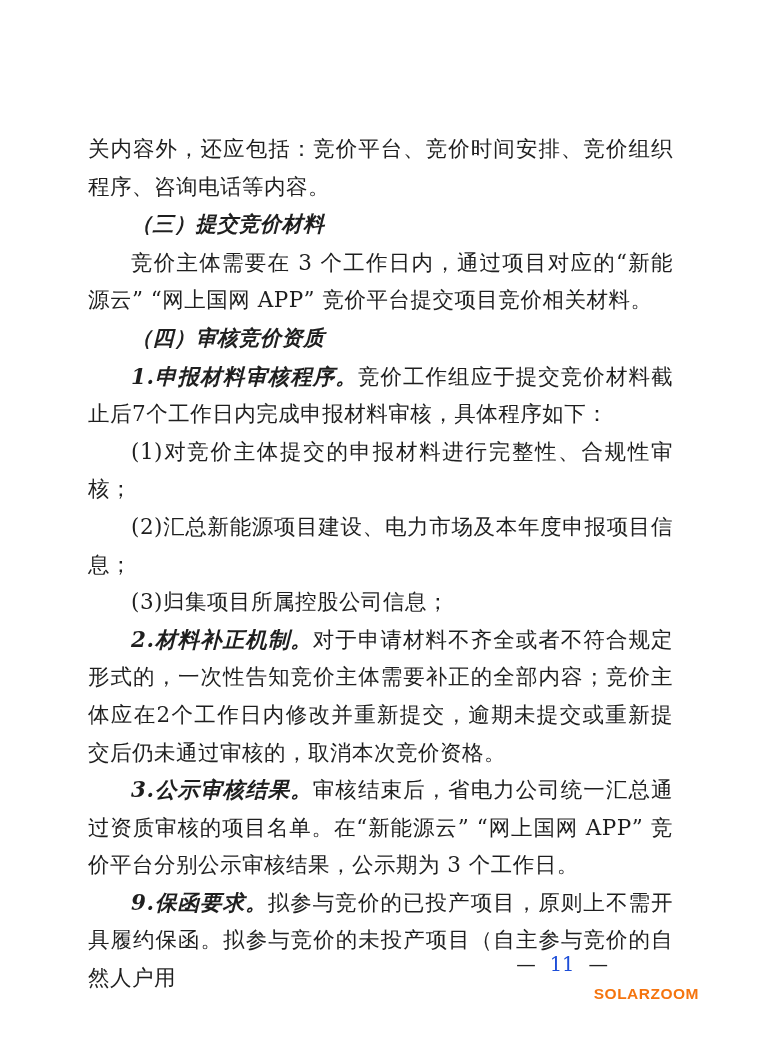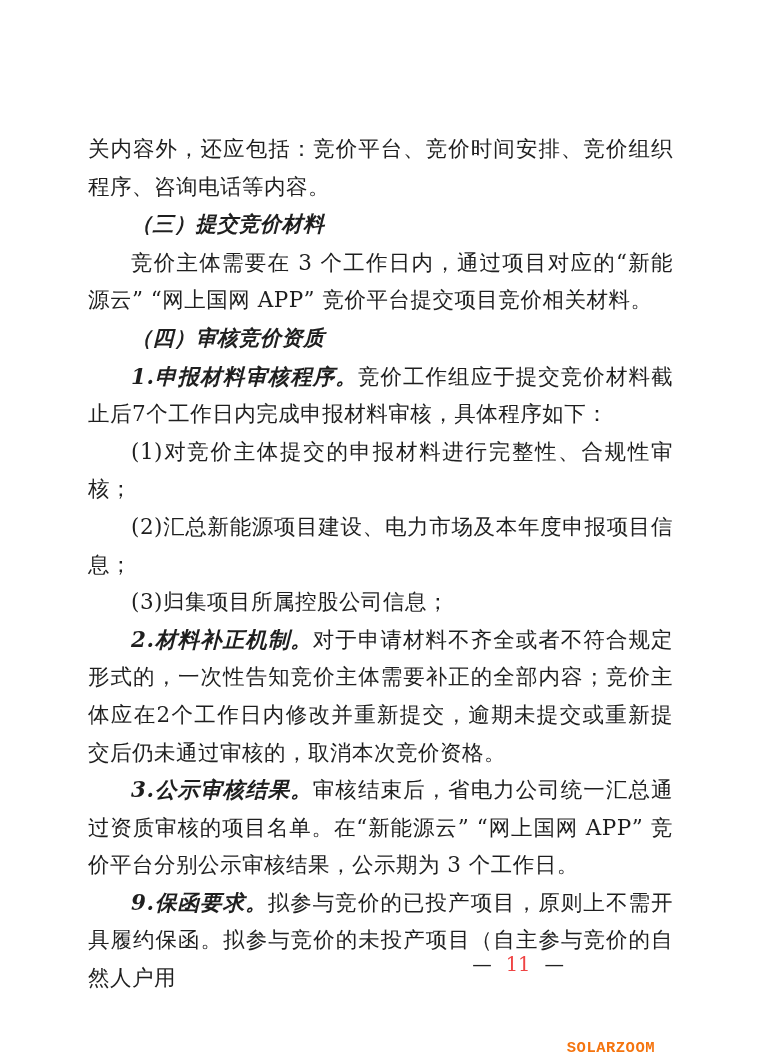--- a/index.html
+++ b/index.html
@@ -8,20 +8,21 @@
     background: #ffffff;
   }
   .page {
     position: relative;
     width: 674px;
     height: 1060px;
     background: #ffffff;
     overflow: hidden;
     font-family: "DejaVu Serif", "Liberation Serif", serif;
     color: #1f1f1f;
+    padding-left: 44px;
   }
   .content {
     position: absolute;
     left: 88px;
     top: 130px;
     width: 585px;
     font-size: 21.5px;
     line-height: 37.6px;
     text-align: justify;
     letter-spacing: 0.5px;
@@ -44,28 +45,28 @@
   .pagenum {
     position: absolute;
     top: 951px;
     right: 110px;
     font-size: 19.5px;
     line-height: 28px;
     color: #222222;
     white-space: nowrap;
   }
   .pagenum .num {
-    color: #ef4444;
+    color: #1d4ed8;
     padding: 0 14px;
   }
   .watermark {
     position: absolute;
-    top: 1039px;
+    top: 985px;
     right: 19px;
-    font-family: Liberation Mono, monospace;
+    font-family: Liberation Sans, sans-serif;
     font-weight: bold;
     font-size: 15.5px;
     letter-spacing: 0.5px;
     color: #f5740e;
   }
 </style>
 </head>
 <body>
 
 <div class="page">

